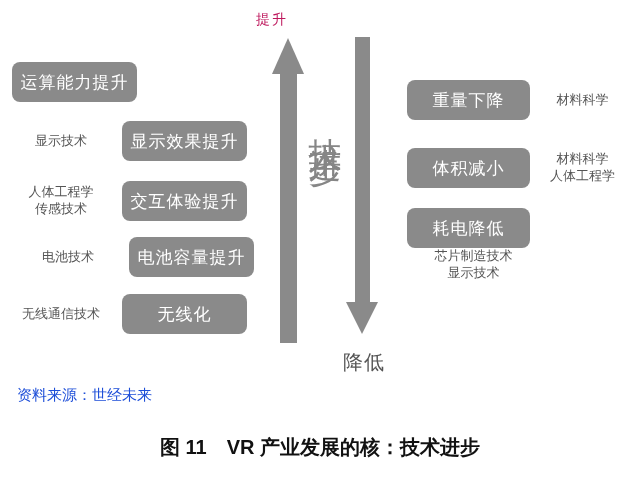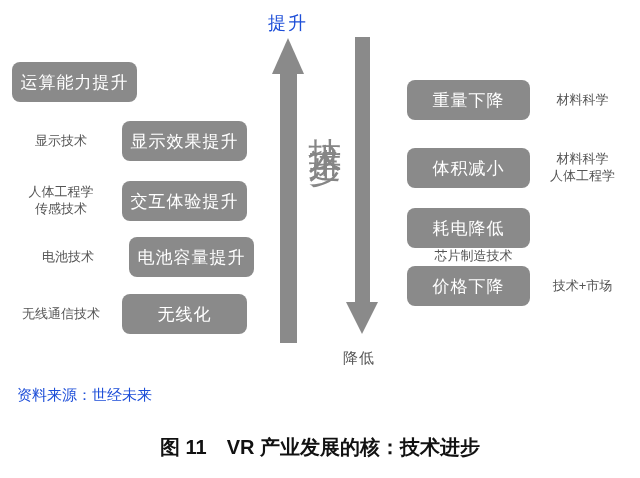--- a/index.html
+++ b/index.html
@@ -71,25 +71,25 @@
   .r-top-5 { top: 294px; }
 
   .rr-top-1 { top: 80px; }
   .rr-top-2 { top: 148px; }
   .rr-top-3 { top: 208px; flex-direction: column; }
   .rr-top-4 { top: 266px; }
 
   
   .up-label {
     position: absolute;
-    left: 268px;
+    left: 256px;
     top: 11px;
-    font-size: 18px;
+    font-size: 14px;
     letter-spacing: 2px;
-    color: #1d4ed8;
+    color: #be185d;
   }
   .arrow-up-head {
     position: absolute;
     left: 272px;
     top: 38px;
     width: 0; height: 0;
     border-left: 16px solid transparent;
     border-right: 16px solid transparent;
     border-bottom: 36px solid #8a8a8a;
   }
@@ -125,21 +125,21 @@
     top: 302px;
     width: 0; height: 0;
     border-left: 16px solid transparent;
     border-right: 16px solid transparent;
     border-top: 32px solid #8a8a8a;
   }
   .down-label {
     position: absolute;
     left: 343px;
     top: 349px;
-    font-size: 15px;
+    font-size: 20px;
     letter-spacing: 1px;
     color: #555555;
   }
 
   
   .source {
     position: absolute;
     left: 17px;
     top: 386px;
     font-size: 15px;
@@ -197,21 +197,17 @@
   <div class="rrow rr-top-2">
     <div class="gbox">体积减小</div>
     <div class="side-label">材料科学
 人体工程学</div>
   </div>
   <div class="rrow rr-top-3">
     <div class="gbox">耗电降低</div>
     <div class="side-label">芯片制造技术
 显示技术</div>
   </div>
-  <div class="rrow rr-top-4">
-    <div class="gbox">价格下降</div>
-    <div class="side-label">技术+市场</div>
-  </div>
 
   <div class="source">资料来源：世经未来</div>
   <div class="caption">图 11　VR 产业发展的核：技术进步</div>
 
 </div>
 
 </body></html>

